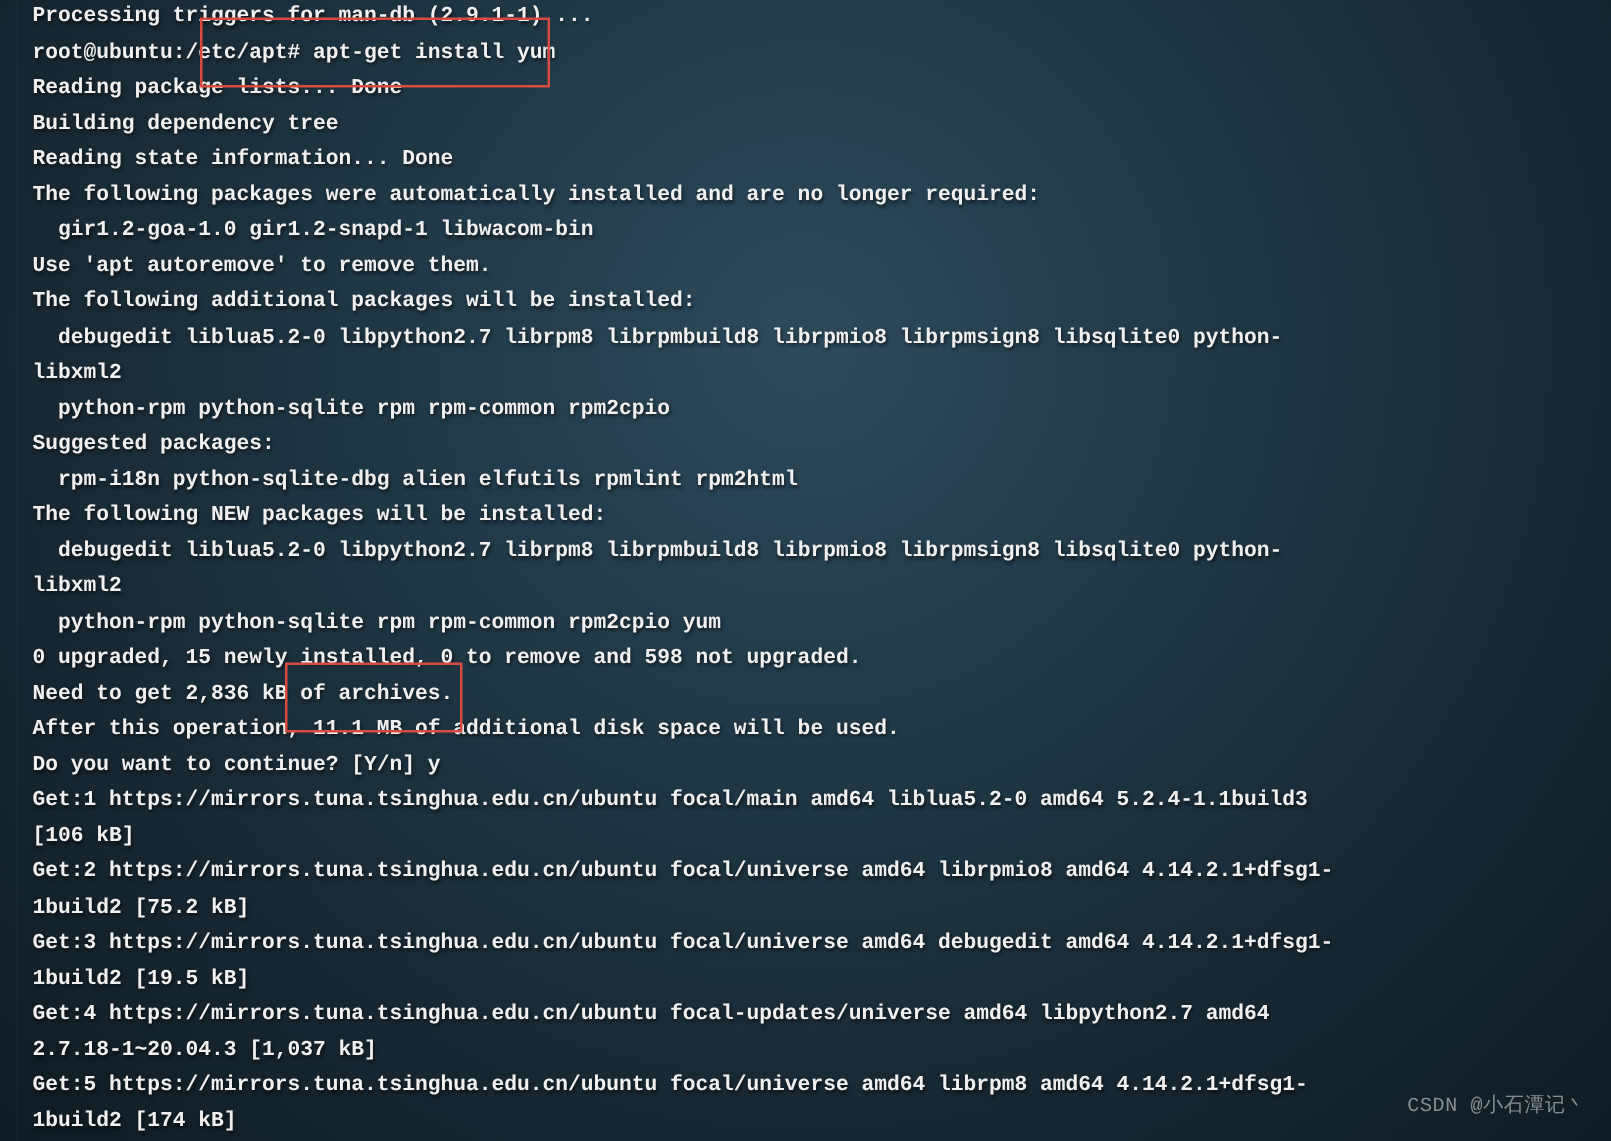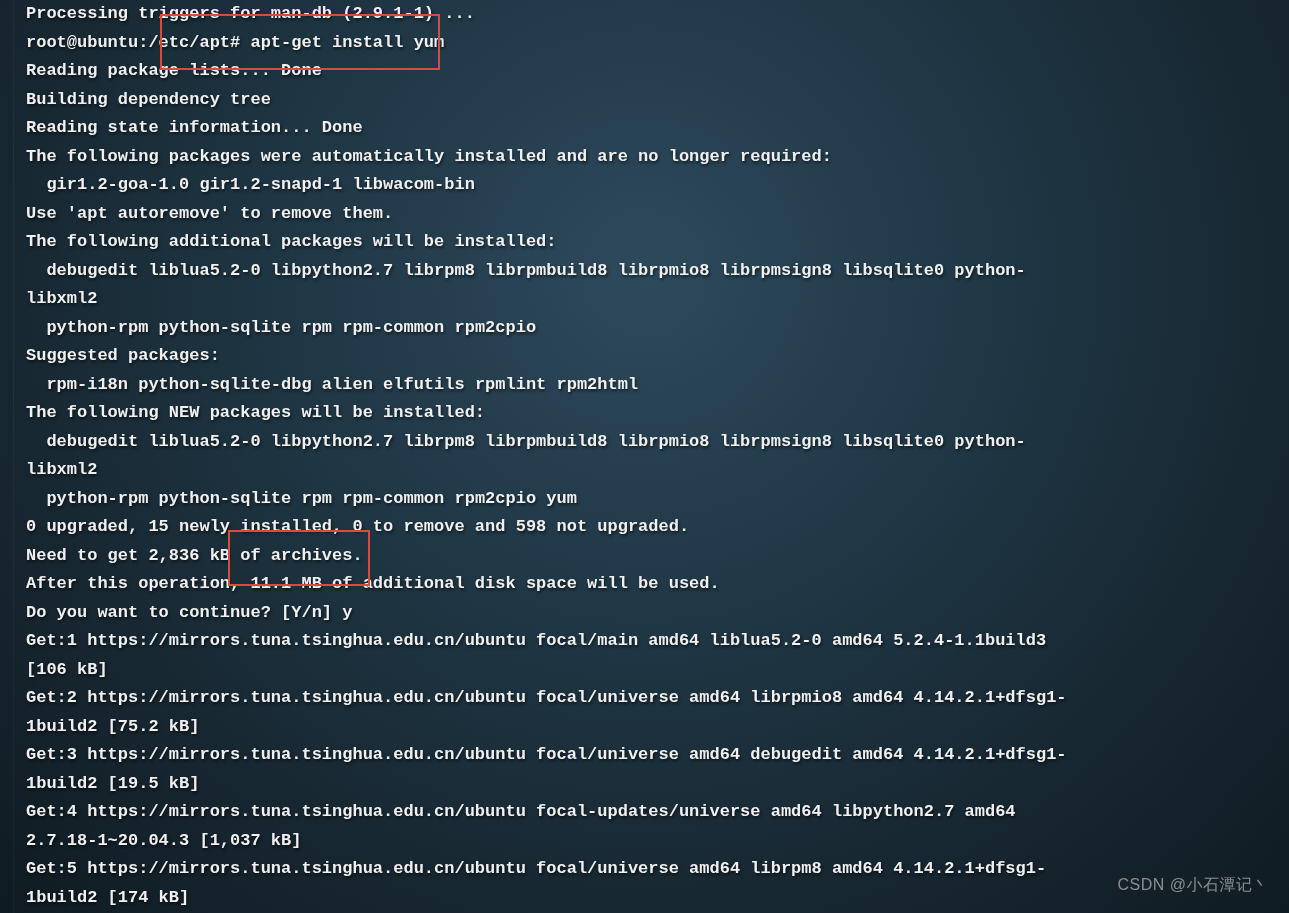--- a/index.html
+++ b/index.html
@@ -30,21 +30,21 @@
       background: transparent;
       z-index: 5;
     }
     .hb1 { left: 160px; top: 14px; width: 280px; height: 56px; }
     .hb2 { left: 228px; top: 530px; width: 142px; height: 56px; }
     .watermark {
       position: absolute;
       right: 20px;
       bottom: 14px;
       color: rgba(230,230,230,0.55);
-      font-family: Liberation Sans, sans-serif;
+      font-family: Liberation Mono, monospace;
       font-weight: normal;
       font-size: 16px;
       text-shadow: none;
       letter-spacing: 0.5px;
     }
     .left-rule {
       position: absolute;
       left: 13px;
       top: 0;
       width: 0;

